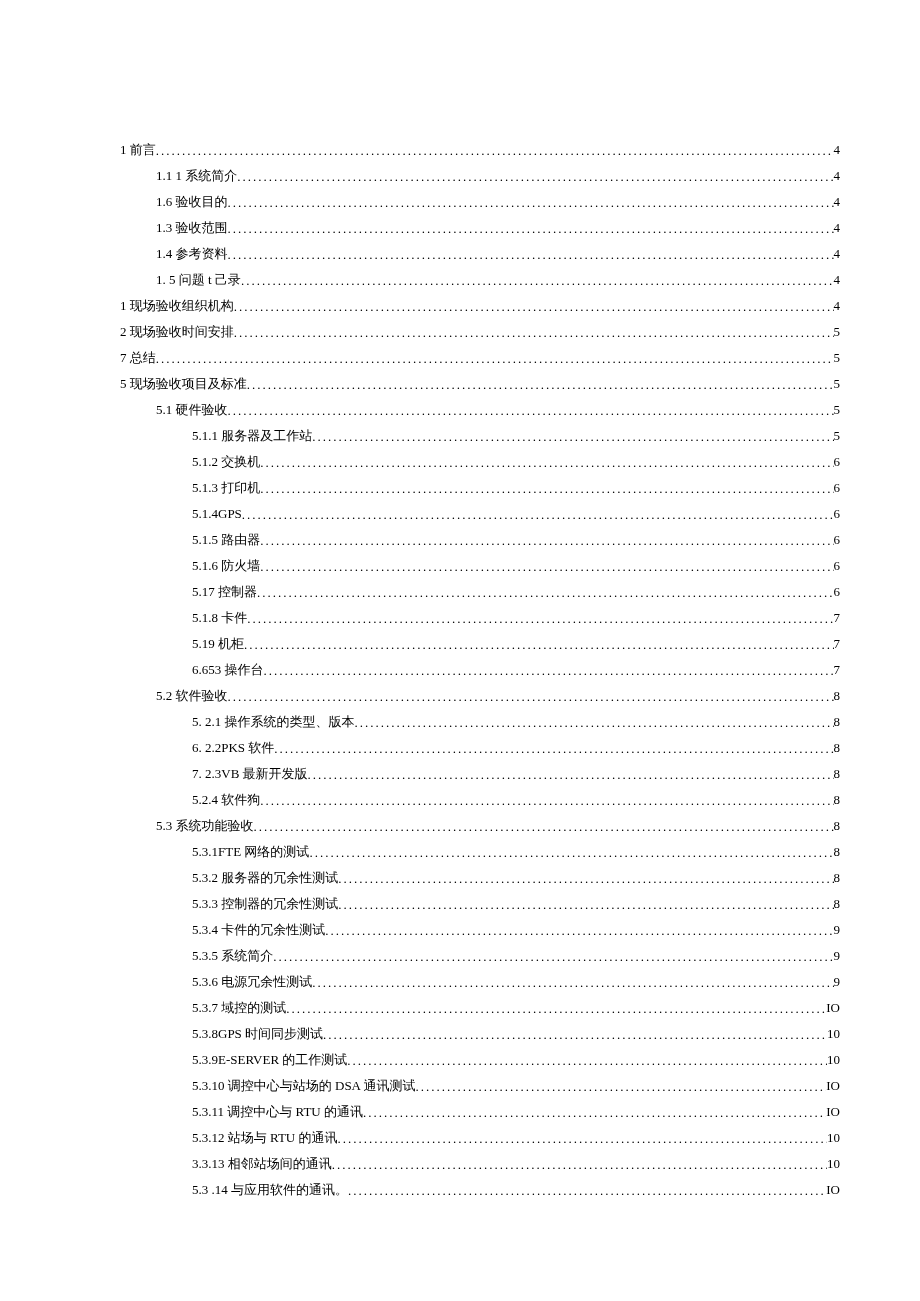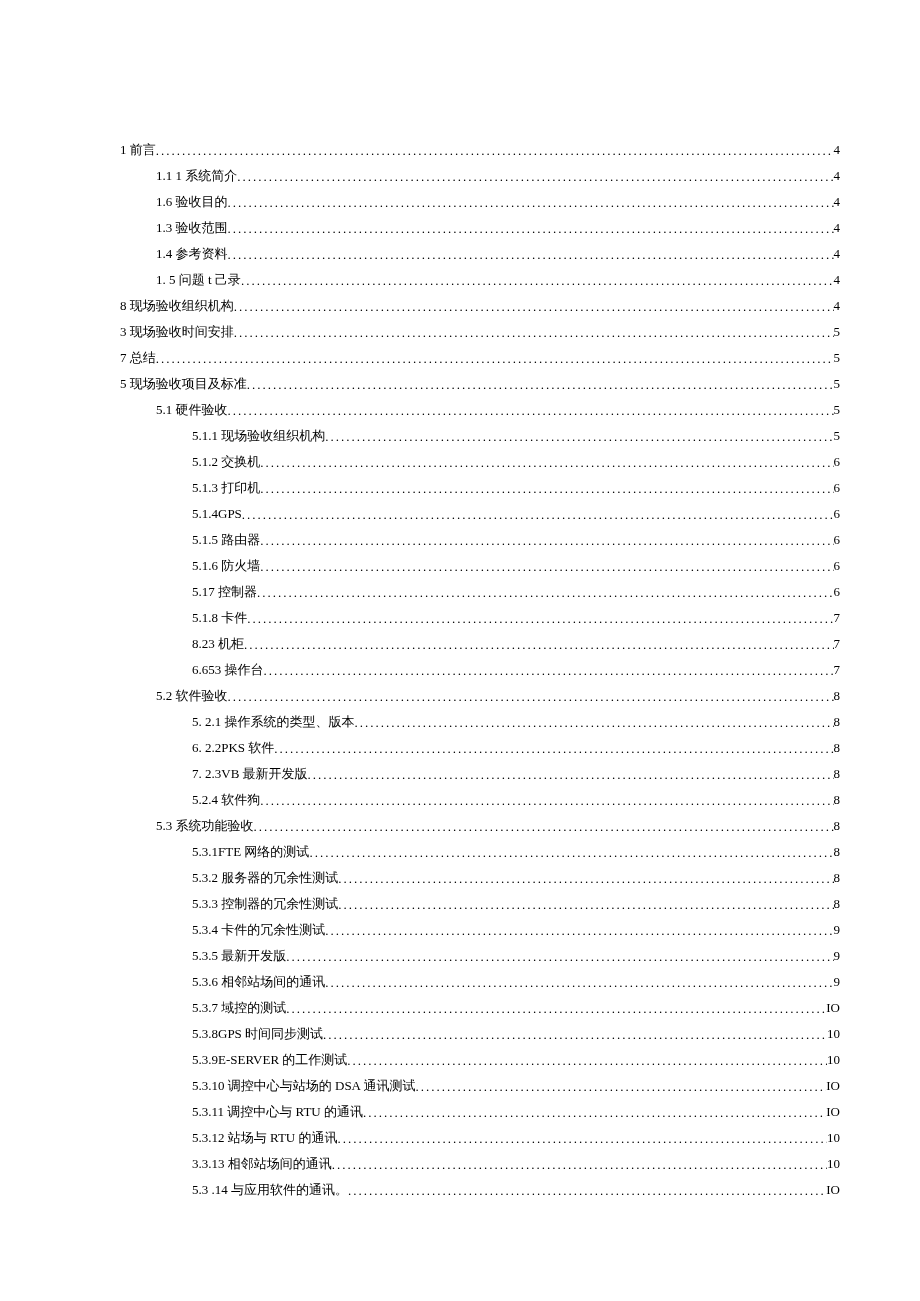--- a/index.html
+++ b/index.html
@@ -64,46 +64,46 @@
       <span class="toc-text">1.4     参考资料</span>
       <span class="toc-dots"></span>
       <span class="toc-page">4</span>
     </div>
     <div class="toc-line lvl1">
       <span class="toc-text">1.   5 问题 t 己录</span>
       <span class="toc-dots"></span>
       <span class="toc-page">4</span>
     </div>
     <div class="toc-line lvl0">
-      <span class="toc-text">8 现场验收组织机构</span>
-      <span class="toc-dots"></span>
-      <span class="toc-page">4</span>
-    </div>
-    <div class="toc-line lvl0">
-      <span class="toc-text">3 现场验收时间安排</span>
+      <span class="toc-text">1 现场验收组织机构</span>
+      <span class="toc-dots"></span>
+      <span class="toc-page">4</span>
+    </div>
+    <div class="toc-line lvl0">
+      <span class="toc-text">2 现场验收时间安排</span>
       <span class="toc-dots"></span>
       <span class="toc-page">5</span>
     </div>
     <div class="toc-line lvl0">
       <span class="toc-text">7 总结</span>
       <span class="toc-dots"></span>
       <span class="toc-page">5</span>
     </div>
     <div class="toc-line lvl0">
       <span class="toc-text">5 现场验收项目及标准</span>
       <span class="toc-dots"></span>
       <span class="toc-page">5</span>
     </div>
     <div class="toc-line lvl1">
       <span class="toc-text">5.1 硬件验收</span>
       <span class="toc-dots"></span>
       <span class="toc-page">5</span>
     </div>
     <div class="toc-line lvl2">
-      <span class="toc-text">5.1.1 现场验收组织机构</span>
+      <span class="toc-text">5.1.1 服务器及工作站</span>
       <span class="toc-dots"></span>
       <span class="toc-page">5</span>
     </div>
     <div class="toc-line lvl2">
       <span class="toc-text">5.1.2 交换机</span>
       <span class="toc-dots"></span>
       <span class="toc-page">6</span>
     </div>
     <div class="toc-line lvl2">
       <span class="toc-text">5.1.3 打印机</span>
@@ -129,21 +129,21 @@
       <span class="toc-text">5.17 控制器</span>
       <span class="toc-dots"></span>
       <span class="toc-page">6</span>
     </div>
     <div class="toc-line lvl2">
       <span class="toc-text">5.1.8 卡件</span>
       <span class="toc-dots"></span>
       <span class="toc-page">7</span>
     </div>
     <div class="toc-line lvl2">
-      <span class="toc-text">8.23 机柜</span>
+      <span class="toc-text">5.19 机柜</span>
       <span class="toc-dots"></span>
       <span class="toc-page">7</span>
     </div>
     <div class="toc-line lvl2">
       <span class="toc-text">6.653 操作台</span>
       <span class="toc-dots"></span>
       <span class="toc-page">7</span>
     </div>
     <div class="toc-line lvl1">
       <span class="toc-text">5.2 软件验收</span>
@@ -189,26 +189,26 @@
       <span class="toc-text">5.3.3 控制器的冗余性测试</span>
       <span class="toc-dots"></span>
       <span class="toc-page">8</span>
     </div>
     <div class="toc-line lvl2">
       <span class="toc-text">5.3.4 卡件的冗余性测试</span>
       <span class="toc-dots"></span>
       <span class="toc-page">9</span>
     </div>
     <div class="toc-line lvl2">
-      <span class="toc-text">5.3.5 最新开发版</span>
+      <span class="toc-text">5.3.5 系统简介</span>
       <span class="toc-dots"></span>
       <span class="toc-page">9</span>
     </div>
     <div class="toc-line lvl2">
-      <span class="toc-text">5.3.6 相邻站场间的通讯</span>
+      <span class="toc-text">5.3.6 电源冗余性测试</span>
       <span class="toc-dots"></span>
       <span class="toc-page">9</span>
     </div>
     <div class="toc-line lvl2">
       <span class="toc-text">5.3.7 域控的测试</span>
       <span class="toc-dots"></span>
       <span class="toc-page">IO</span>
     </div>
     <div class="toc-line lvl2">
       <span class="toc-text">5.3.8GPS 时间同步测试</span>

